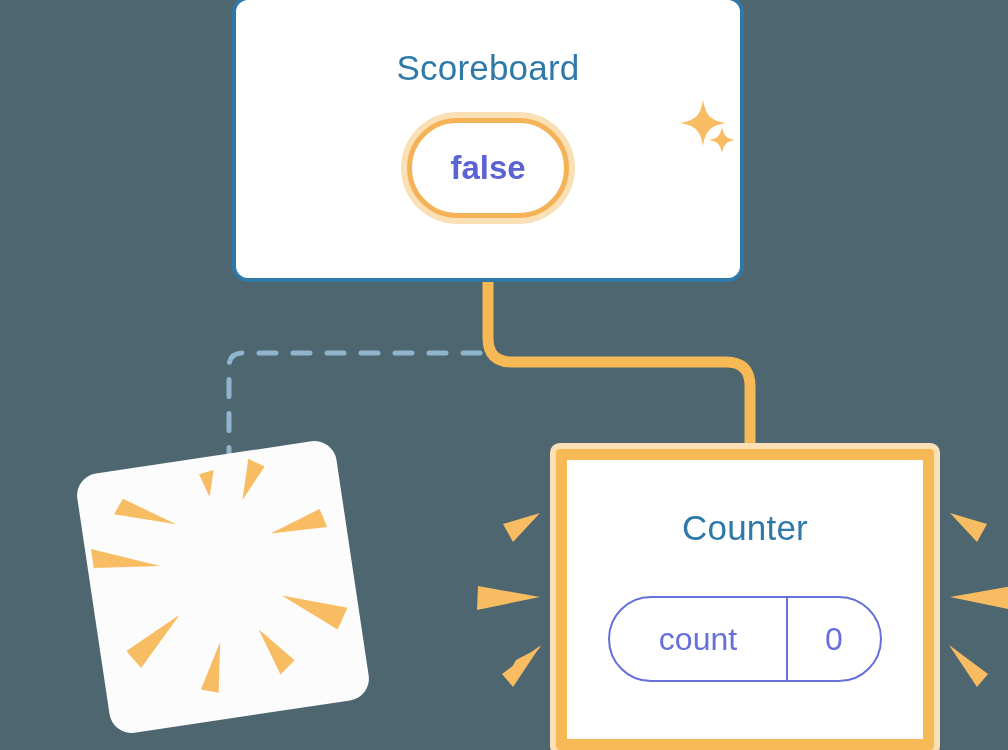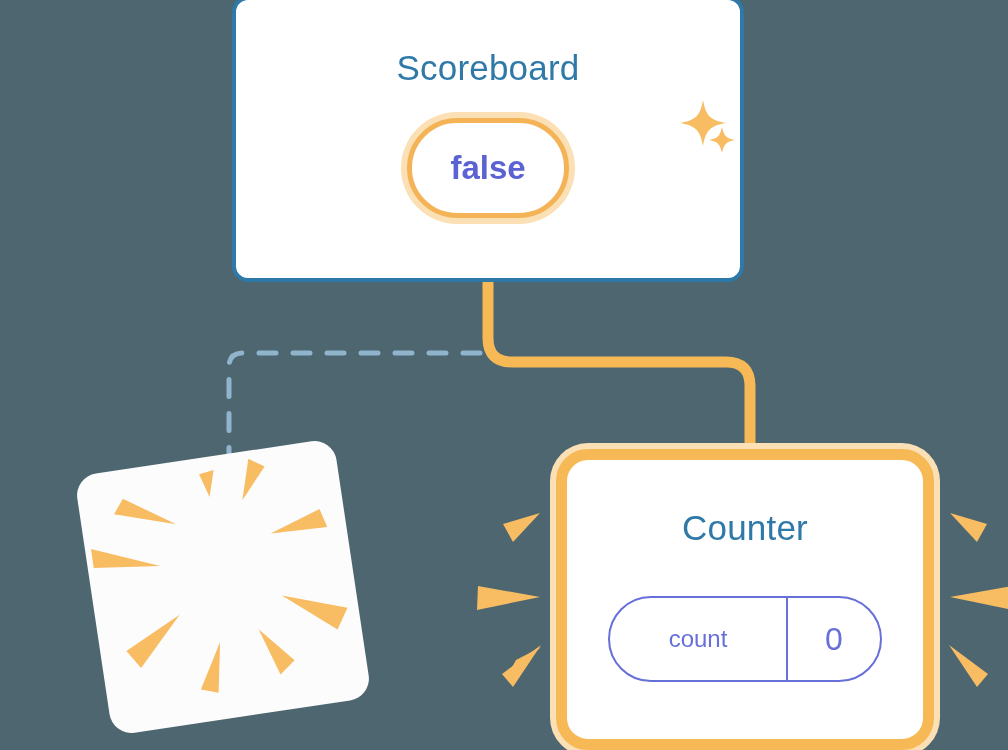--- a/index.html
+++ b/index.html
@@ -96,21 +96,21 @@
 
   
   .counter-card {
     position: absolute;
     left: 556px;
     top: 449px;
     width: 378px;
     height: 301px;
     background: #ffffff;
     border: 11px solid #f7b955;
-    border-radius: 32px;
+    border-radius: 4px;
     box-sizing: border-box;
     box-shadow: 0 0 0 6px #fbdfb5;
     z-index: 2;
   }
   .counter-card .card-title {
     margin-top: 48px;
     font-size: 35px;
   }
   .counter-card .pill-wrap { top: 136px; }
 
@@ -123,21 +123,21 @@
     background: #ffffff;
     box-sizing: border-box;
   }
   .pill-cool .pill-key {
     display: flex;
     align-items: center;
     justify-content: center;
     padding: 0 22px;
     min-width: 132px;
     color: #6670d8;
-    font-size: 24px;
+    font-size: 32px;
     font-weight: 400;
     border-right: 2px solid #6670d8;
     white-space: nowrap;
     text-align: center;
   }
   .pill-cool .pill-val {
     display: flex;
     align-items: center;
     justify-content: center;
     padding: 0 24px;

